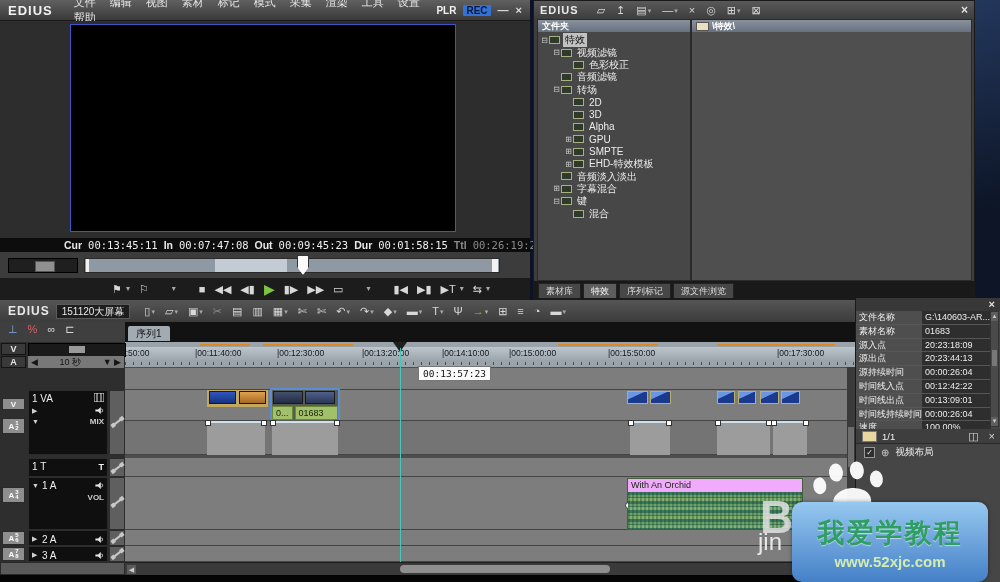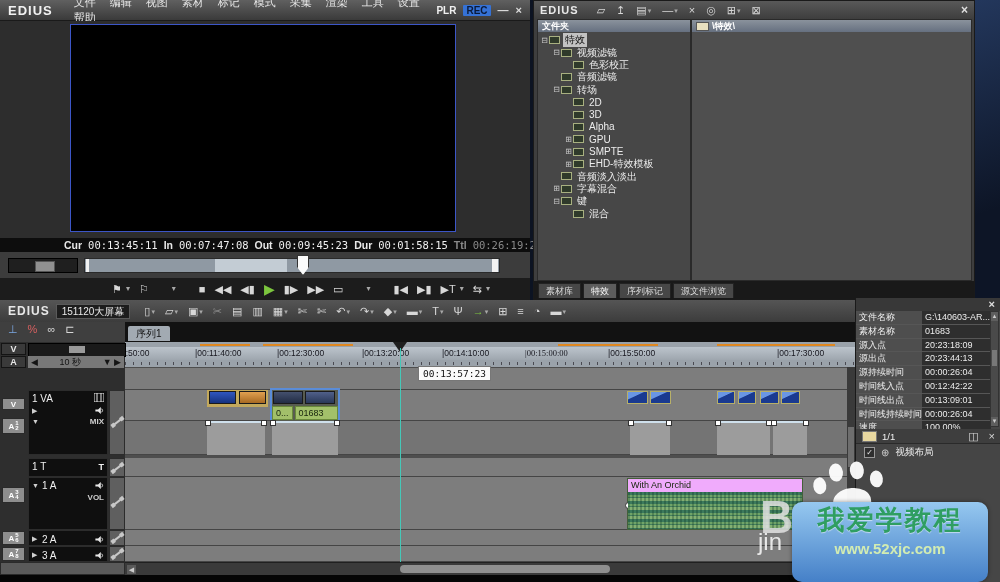--- a/index.html
+++ b/index.html
@@ -174,21 +174,21 @@
   #wm{position:absolute;left:0;top:0;width:1000px;height:582px;pointer-events:none;z-index:20}
   .bigb{position:absolute;left:760px;top:490px;font-size:46px;font-weight:bold;color:#e2e2e2;opacity:.85;font-family:"Liberation Sans",sans-serif}
   .jin{position:absolute;left:758px;top:528px;font-size:24px;color:#f4f4f4;opacity:.9}
   .paw{position:absolute;left:812px;top:462px;width:80px;height:58px;transform:rotate(-6deg);opacity:.95}
   .paw i{position:absolute;background:#fff;border-radius:50%}
   .paw .pad{left:20px;top:26px;width:38px;height:28px;border-radius:48%}
   .paw .t1{left:2px;top:12px;width:13px;height:17px}
   .paw .t2{left:19px;top:0px;width:14px;height:18px}
   .paw .t3{left:40px;top:0px;width:14px;height:18px}
   .paw .t4{left:59px;top:11px;width:13px;height:17px}
-  .badge{position:absolute;left:792px;top:502px;width:196px;height:80px;border-radius:10px;background:linear-gradient(#96c8f0,#4580c8);box-shadow:0 0 4px rgba(0,0,0,.4);display:flex;flex-direction:column;align-items:center;gap:2px}
+  .badge{position:absolute;left:792px;top:502px;width:196px;height:80px;border-radius:10px;background:linear-gradient(#96c8f0,#4580c8);box-shadow:0 0 4px rgba(0,0,0,.4);display:flex;flex-direction:column;align-items:center;justify-content:center;gap:2px}
   .badge .l1{font-size:27px;font-weight:bold;letter-spacing:2px;color:#2f9e62;text-shadow:0 1px 1px rgba(255,255,255,.55)}
   .badge .l2{font-size:15px;color:#d2ecb2;font-weight:bold}
 </style>
 </head>
 <body>
 
 <div id="player">
   <div id="menubar">
     <span class="logo">EDIUS</span>
     <span><span class="menuitem">文件</span><span class="menuitem">编辑</span><span class="menuitem">视图</span><span class="menuitem">素材</span><span class="menuitem">标记</span><span class="menuitem">模式</span><span class="menuitem">采集</span><span class="menuitem">渲染</span><span class="menuitem">工具</span><span class="menuitem">设置</span><span class="menuitem">帮助</span></span>
@@ -483,21 +483,21 @@
 
   <div id="ruler">
     <span><span class="oseg" style="left: 75px; width: 50px;"></span><span class="oseg" style="left: 138px; width: 90px;"></span><span class="oseg" style="left: 433px; width: 100px;"></span><span class="oseg" style="left: 592px; width: 118px;"></span></span>
     <div class="lblrow">
 
     <span class="rlbl" style="left: -4px;">0:50:00</span>
         <span class="rlbl" style="left: 70px;">|00:11:40:00</span>
         <span class="rlbl" style="left: 152px;">|00:12:30:00</span>
         <span class="rlbl" style="left: 237px;">|00:13:20:00</span>
         <span class="rlbl" style="left: 317px;">|00:14:10:00</span>
-        <span class="rlbl" style="left: 400px; font-family: Liberation Serif, serif;">|00:15:00:00</span>
+        <span class="rlbl" style="left: 384px;">|00:15:00:00</span>
         <span class="rlbl" style="left: 483px;">|00:15:50:00</span>
         <span class="rlbl" style="left: 568px; margin-top: 38px;">|00:16:40:00</span>
         <span class="rlbl" style="left: 652px;">|00:17:30:00</span>
       </div>
     <div class="ticks"></div>
     <div id="phtri"></div>
   </div>
 
   <div id="lheads">
     <span class="minibtn" style="top:1px;height:12px">V</span>

